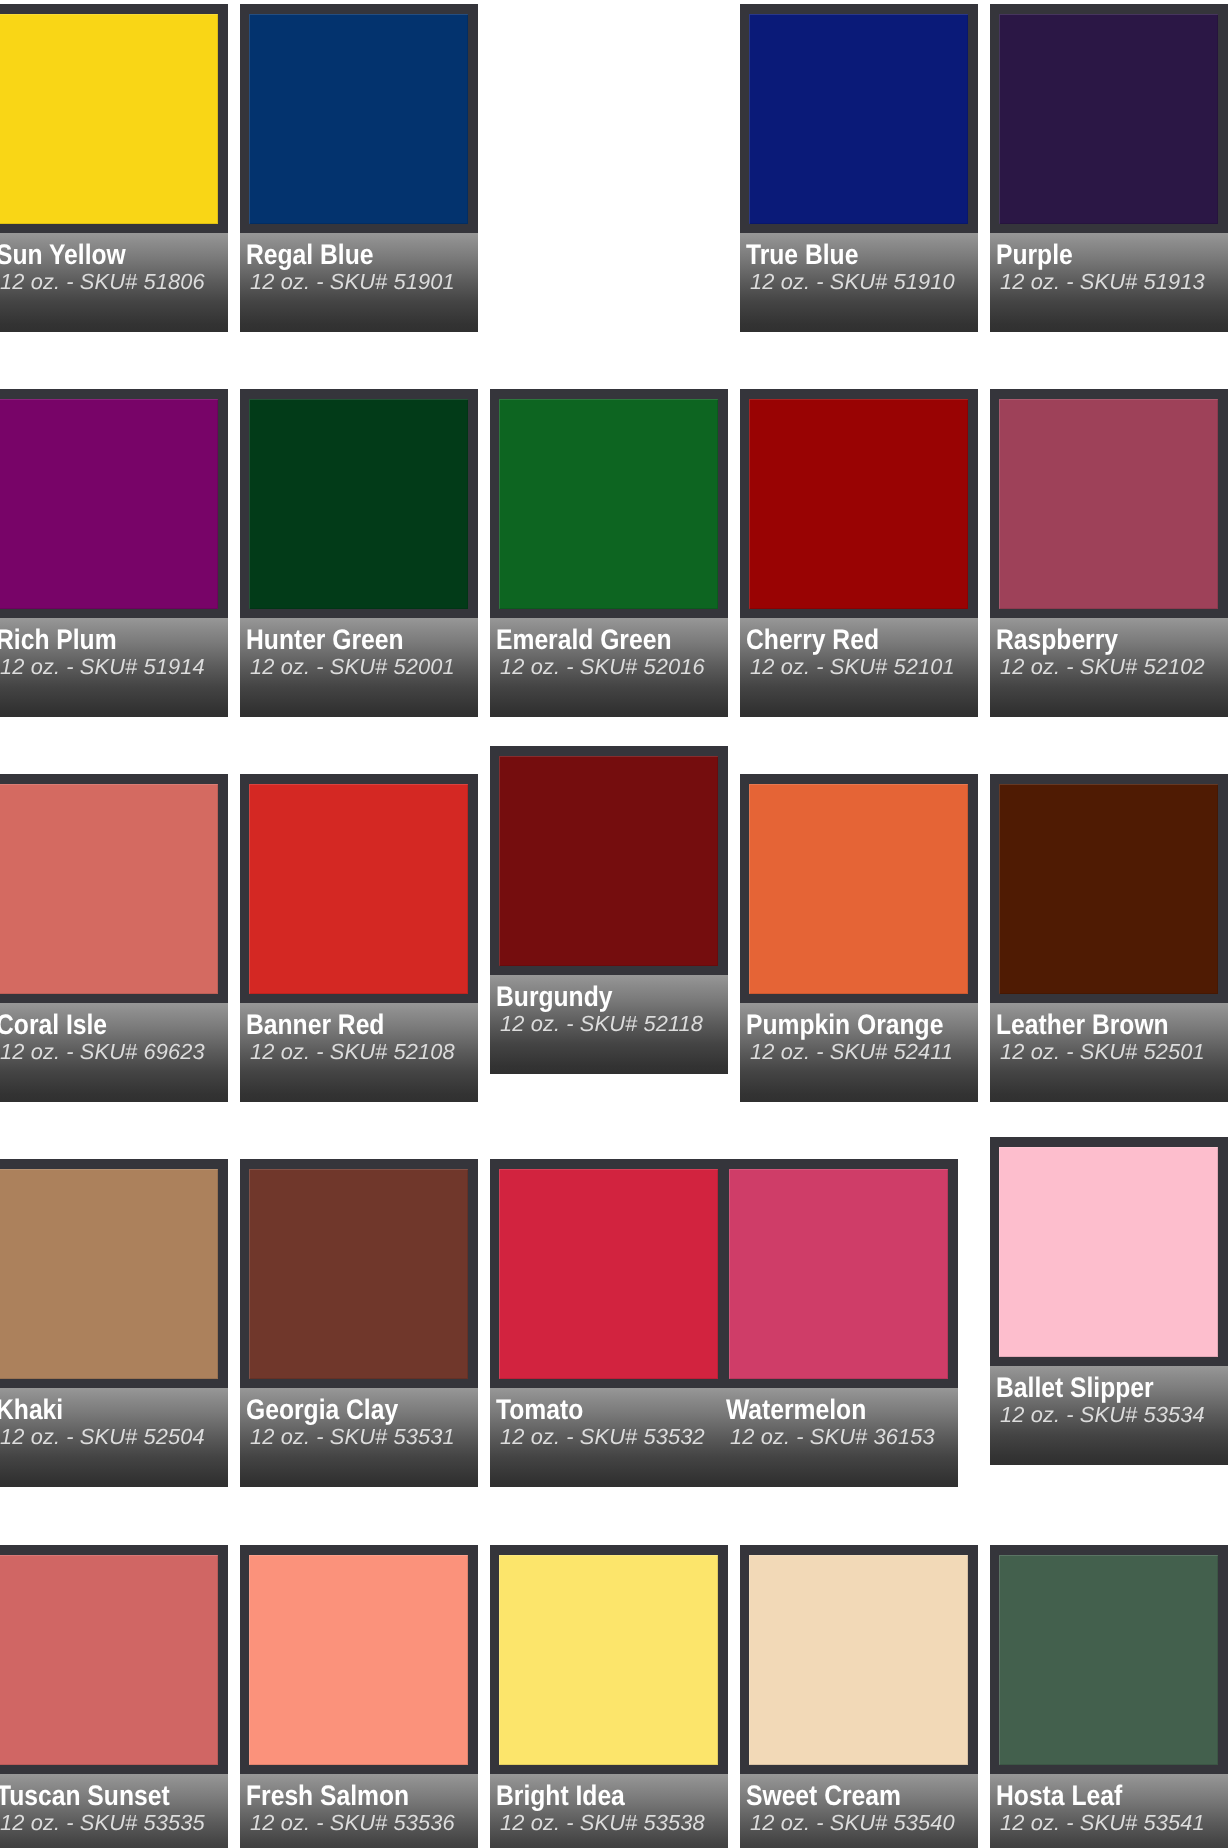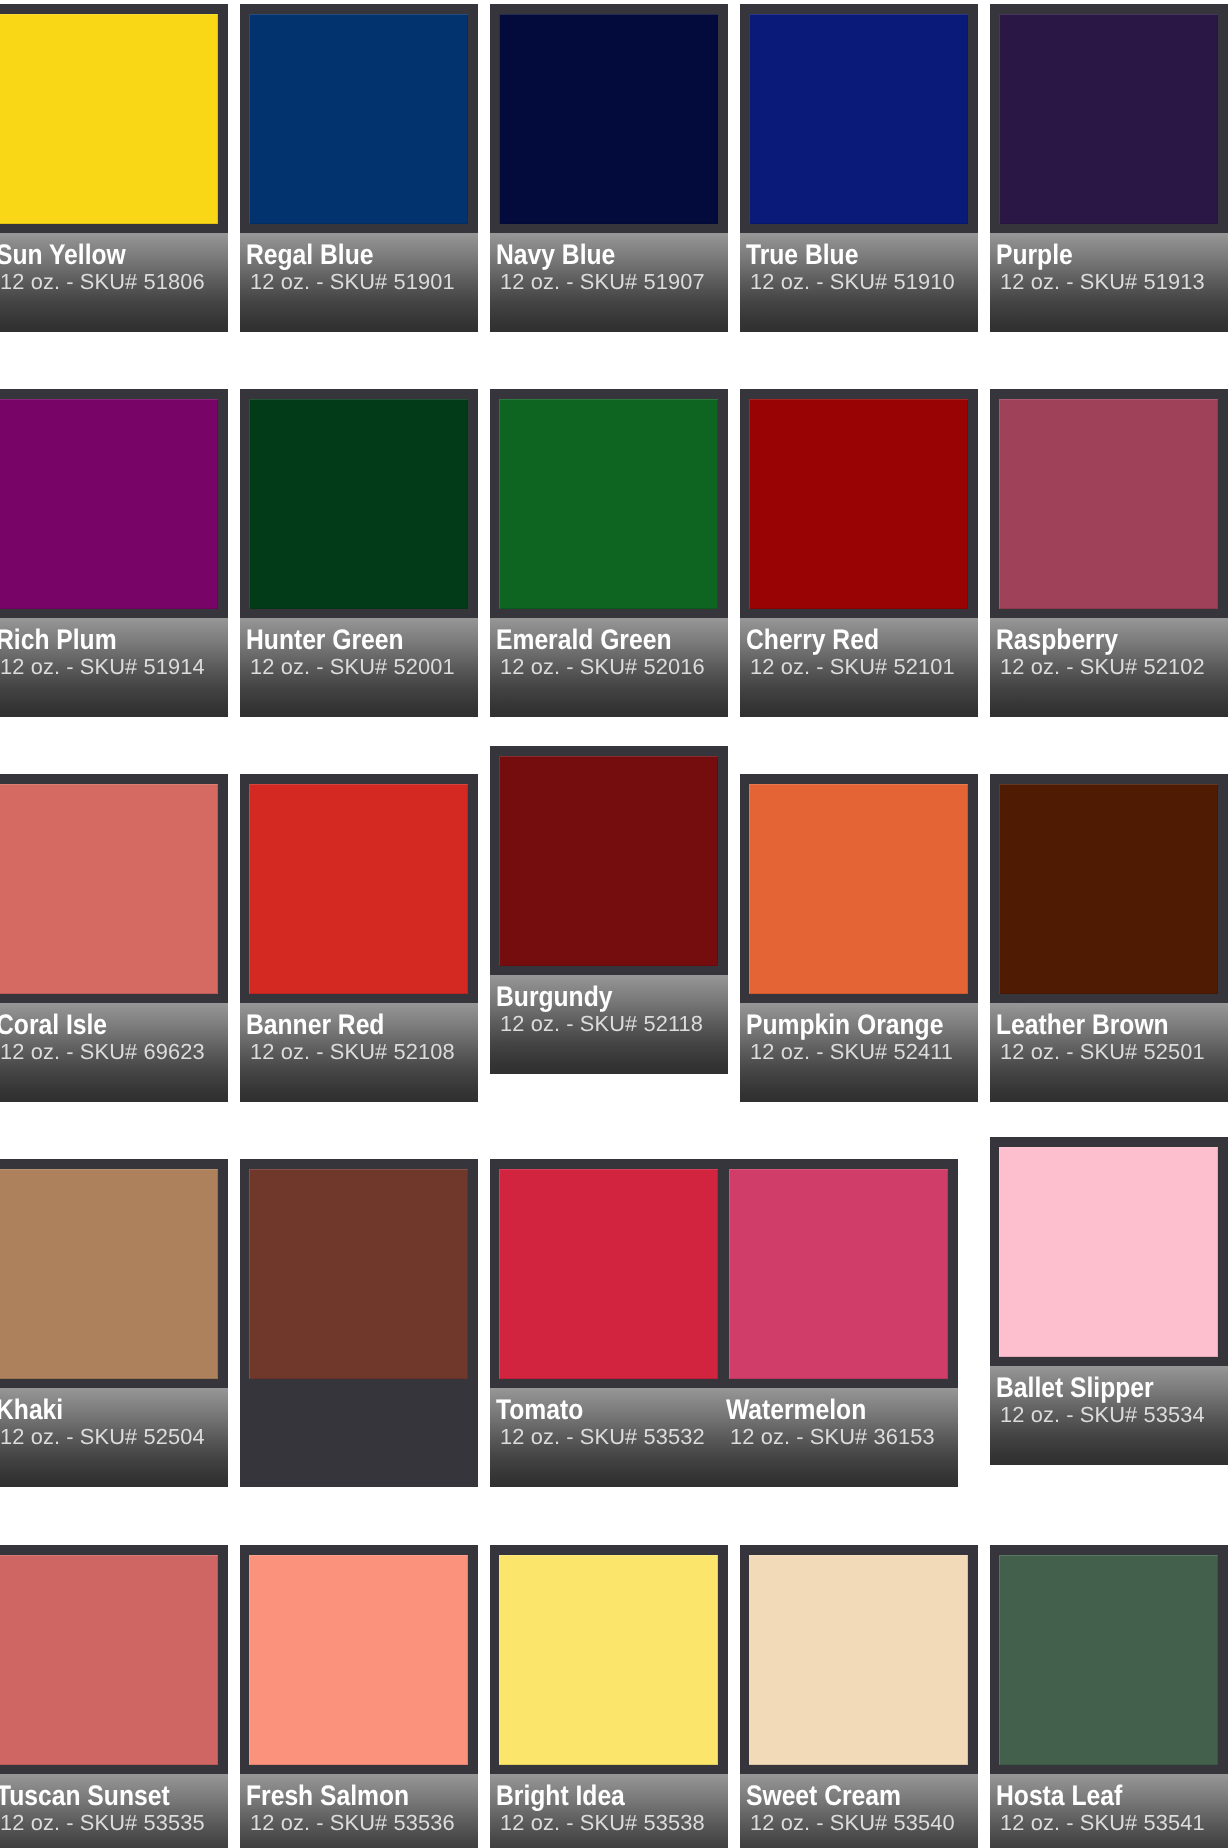--- a/index.html
+++ b/index.html
@@ -13,21 +13,21 @@
   .chip-bevel { position:absolute; left:0; top:0; right:0; bottom:0;
                  box-shadow: inset 1px 1px 0 rgba(255,255,255,0.13),
                              inset -1px -1px 0 rgba(0,0,0,0.10); }
   .label { position:absolute; left:0; top:229px; width:238px; height:99px;
             background:linear-gradient(to bottom,
               #979797 0px, #969696 1px, #8c8c8c 9px, #7b7b7b 24px,
               #5b5b5b 49px, #444444 69px, #333333 91px, #303030 99px); }
   .cname { position:absolute; left:6px; top:8px; font-size:28.2px; font-weight:bold;
             color:#ffffff; white-space:nowrap; line-height:27px;
             transform:scaleX(0.875) translateZ(0); transform-origin:left center; }
-  .csku { position:absolute; left:10px; top:38px; font-size:21.8px; 
+  .csku { position:absolute; left:10px; top:38px; font-size:21.8px; font-style:italic;
            color:#dcdcdc; letter-spacing:0.12px; white-space:nowrap; line-height:21px;
            transform:translateZ(0); }
 </style>
 </head>
 <body>
 
 <div id="swatch-grid">
 <div class="tile" style="left:-10px;top:4px">
  <div class="chip" style="background:#f9d616">
         <span class="chip-bevel"></span>
@@ -39,29 +39,20 @@
 </div>
 <div class="tile" style="left:240px;top:4px">
  <div class="chip" style="background:#03336e">
         <span class="chip-bevel"></span>
       </div>
  <div class="label">
   <div class="cname">Regal Blue</div>
   <div class="csku">12 oz. - SKU# 51901</div>
  </div>
 </div>
-<div class="tile" style="left:490px;top:4px">
- <div class="chip" style="background:#030b3c">
-        <span class="chip-bevel"></span>
-      </div>
- <div class="label">
-  <div class="cname">Navy Blue</div>
-  <div class="csku">12 oz. - SKU# 51907</div>
- </div>
-</div>
 <div class="tile" style="left:740px;top:4px">
  <div class="chip" style="background:#0a1a78">
         <span class="chip-bevel"></span>
       </div>
  <div class="label">
   <div class="cname">True Blue</div>
   <div class="csku">12 oz. - SKU# 51910</div>
  </div>
 </div>
 <div class="tile" style="left:990px;top:4px">
@@ -169,20 +160,24 @@
       </div>
  <div class="label">
   <div class="cname">Khaki</div>
   <div class="csku">12 oz. - SKU# 52504</div>
  </div>
 </div>
 <div class="tile" style="left:240px;top:1159px">
  <div class="chip" style="background:#70372b">
         <span class="chip-bevel"></span>
       </div>
+ <div class="label">
+  <div class="cname">Georgia Clay</div>
+  <div class="csku">12 oz. - SKU# 53531</div>
+ </div>
 </div>
 <div class="tile" style="left:490px;top:1159px">
  <div class="chip" style="background:#d2233f">
         <span class="chip-bevel"></span>
       </div>
  <div class="label">
   <div class="cname">Tomato</div>
   <div class="csku">12 oz. - SKU# 53532</div>
  </div>
 </div>

